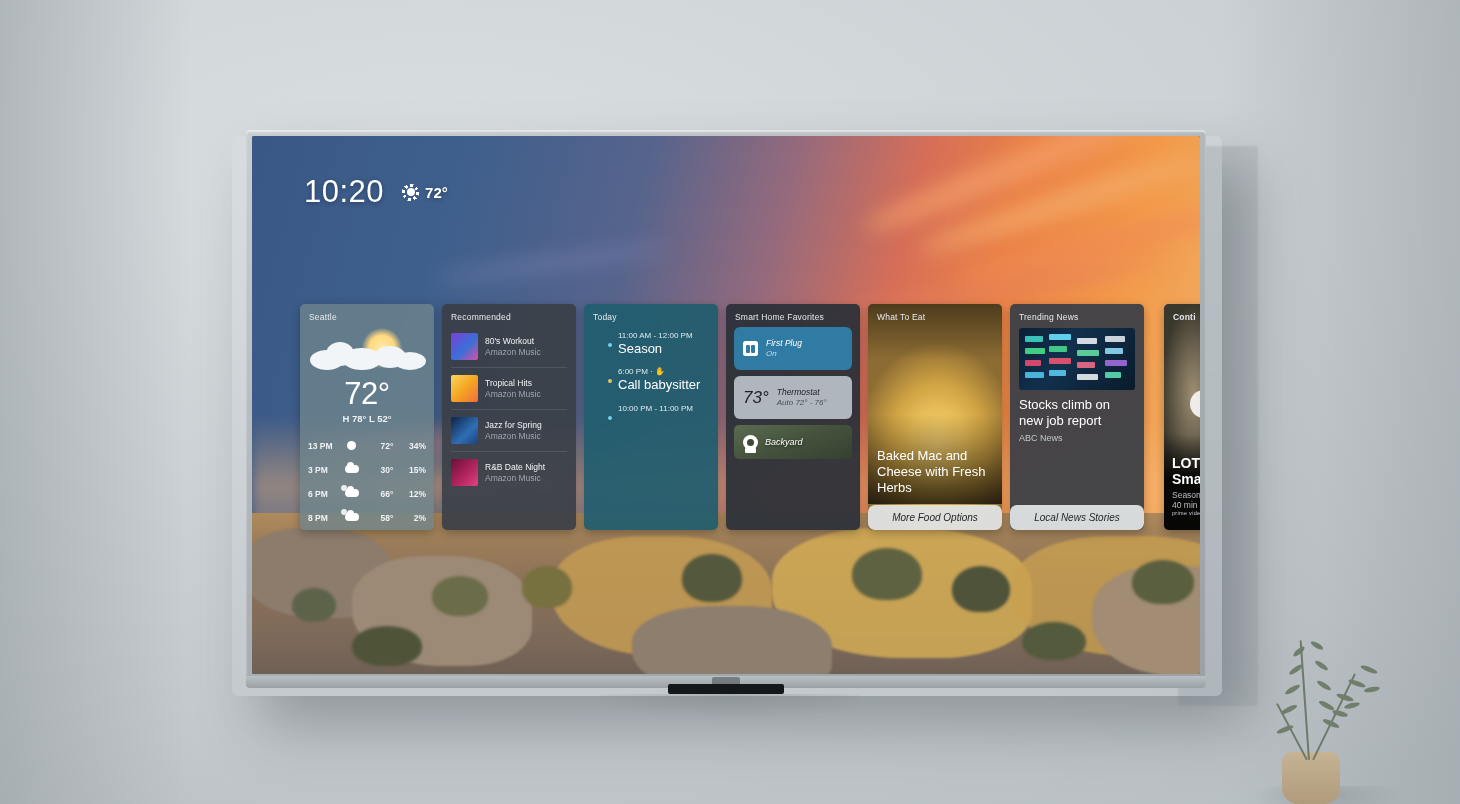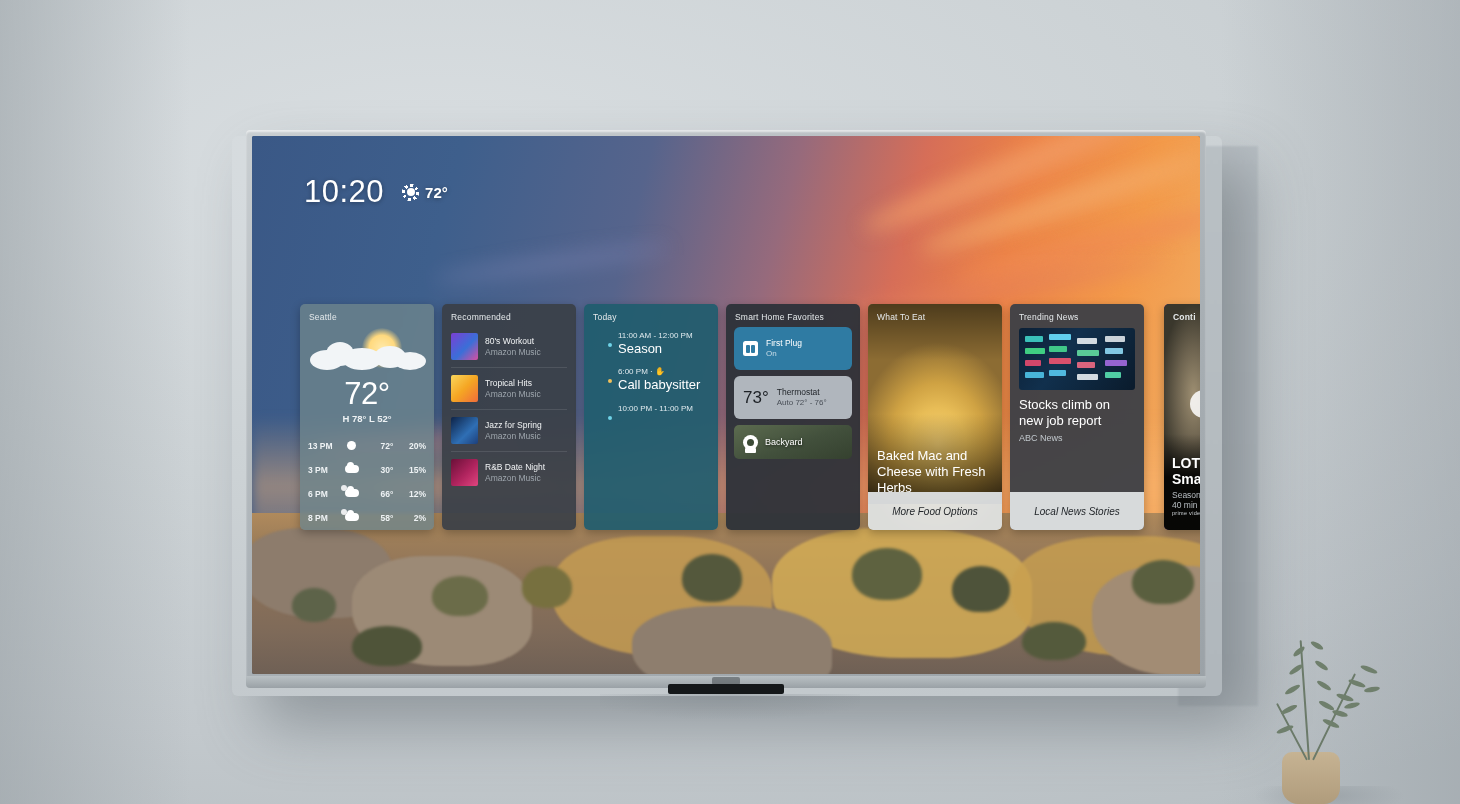--- a/index.html
+++ b/index.html
@@ -191,21 +191,21 @@
   
   .card-cal { background:rgba(31,92,110,.92); }
   .cal-list { padding:3px 8px 0 24px; }
   .cal-item { padding:6px 0 5px 0; position:relative; padding-left:10px; }
   .cal-dot { position:absolute; left:0; top:18px; width:4px; height:4px; border-radius:50%; }
   .cal-time { font-size:8px; color:#dfeaee; margin-bottom:1px; }
   .cal-name { font-size:13px; color:#fff; line-height:1.18; font-weight:400; }
 
   
   .card-sh { width:134px; background:rgba(44,49,56,.94); }
-  .sh-list { padding:5px 8px 0 8px; }
+  .sh-list { padding:5px 8px 0 8px;font-style:italic; }
   .sh-tile {
     border-radius:6px; height:43px; margin-bottom:6px;
     display:flex; align-items:center; gap:8px; padding:0 9px;
   }
   .sh-tile.on { background:#2f7ba3; }
   .sh-tile.off { background:#3a4048; }
   .sh-tile.thermo { background:#b0b6bd; }
   .sh-n { font-size:8.5px; color:#fff; line-height:1.3; }
   .sh-s { font-size:8px; color:rgba(255,255,255,.72); line-height:1.3; }
   .sh-tile.thermo .sh-n { color:#22262b; }
@@ -250,24 +250,24 @@
   }
   .food-bot-fade {
     position:absolute; left:0; bottom:26px; width:100%; height:90px;
     background:linear-gradient(180deg, rgba(0,0,0,0), rgba(0,0,0,.72));
   }
   .food-title {
     position:absolute; left:9px; right:9px; bottom:34px;
     font-size:13px; color:#fff; line-height:1.22;
   }
   .card-footer {
-    position:absolute; left:0; bottom:0; width:100%; height:38px;
+    position:absolute; left:0; bottom:0; width:100%; height:25px;
     background:rgba(226,229,231,.93);
     display:flex; align-items:center; justify-content:center;
-    font-size:10px; font-style:italic; color:#23272b;
+    font-size:10px; font-style:italic; color:#23272b;border-radius:7px;
   }
 
   
   .card-news { background:rgba(58,63,70,.94); }
   .news-img {
     margin:6px 9px 0 9px; height:62px; border-radius:3px; overflow:hidden;
     background:linear-gradient(125deg,#0c2036 0%, #11304d 40%, #0a1b2c 100%);
     position:relative;
   }
   .tick { position:absolute; border-radius:1px; opacity:.9; }
@@ -374,21 +374,21 @@
           <div class="cloud-blob" style="left:74px;top:22px;width:32px;height:22px;"></div>
           <div class="cloud-blob" style="left:94px;top:28px;width:32px;height:18px;"></div>
         </div>
         <div class="wx-temp">72°</div>
         <div class="wx-hl">H 78° L 52°</div>
         <div class="wx-rows">
           <div class="wx-row">
             <span class="t">13 PM</span>
             <span class="i"><i class="mini-sun"></i></span>
             <span class="d">72°</span>
-            <span class="p">20%</span>
+            <span class="p">34%</span>
           </div>
           <div class="wx-row">
             <span class="t">3 PM</span>
             <span class="i"><i class="mini-cloud"></i></span>
             <span class="d">30°</span>
             <span class="p">15%</span>
           </div>
           <div class="wx-row">
             <span class="t">6 PM</span>
             <span class="i"><i class="mini-cloud mini-pcloud"></i></span>

